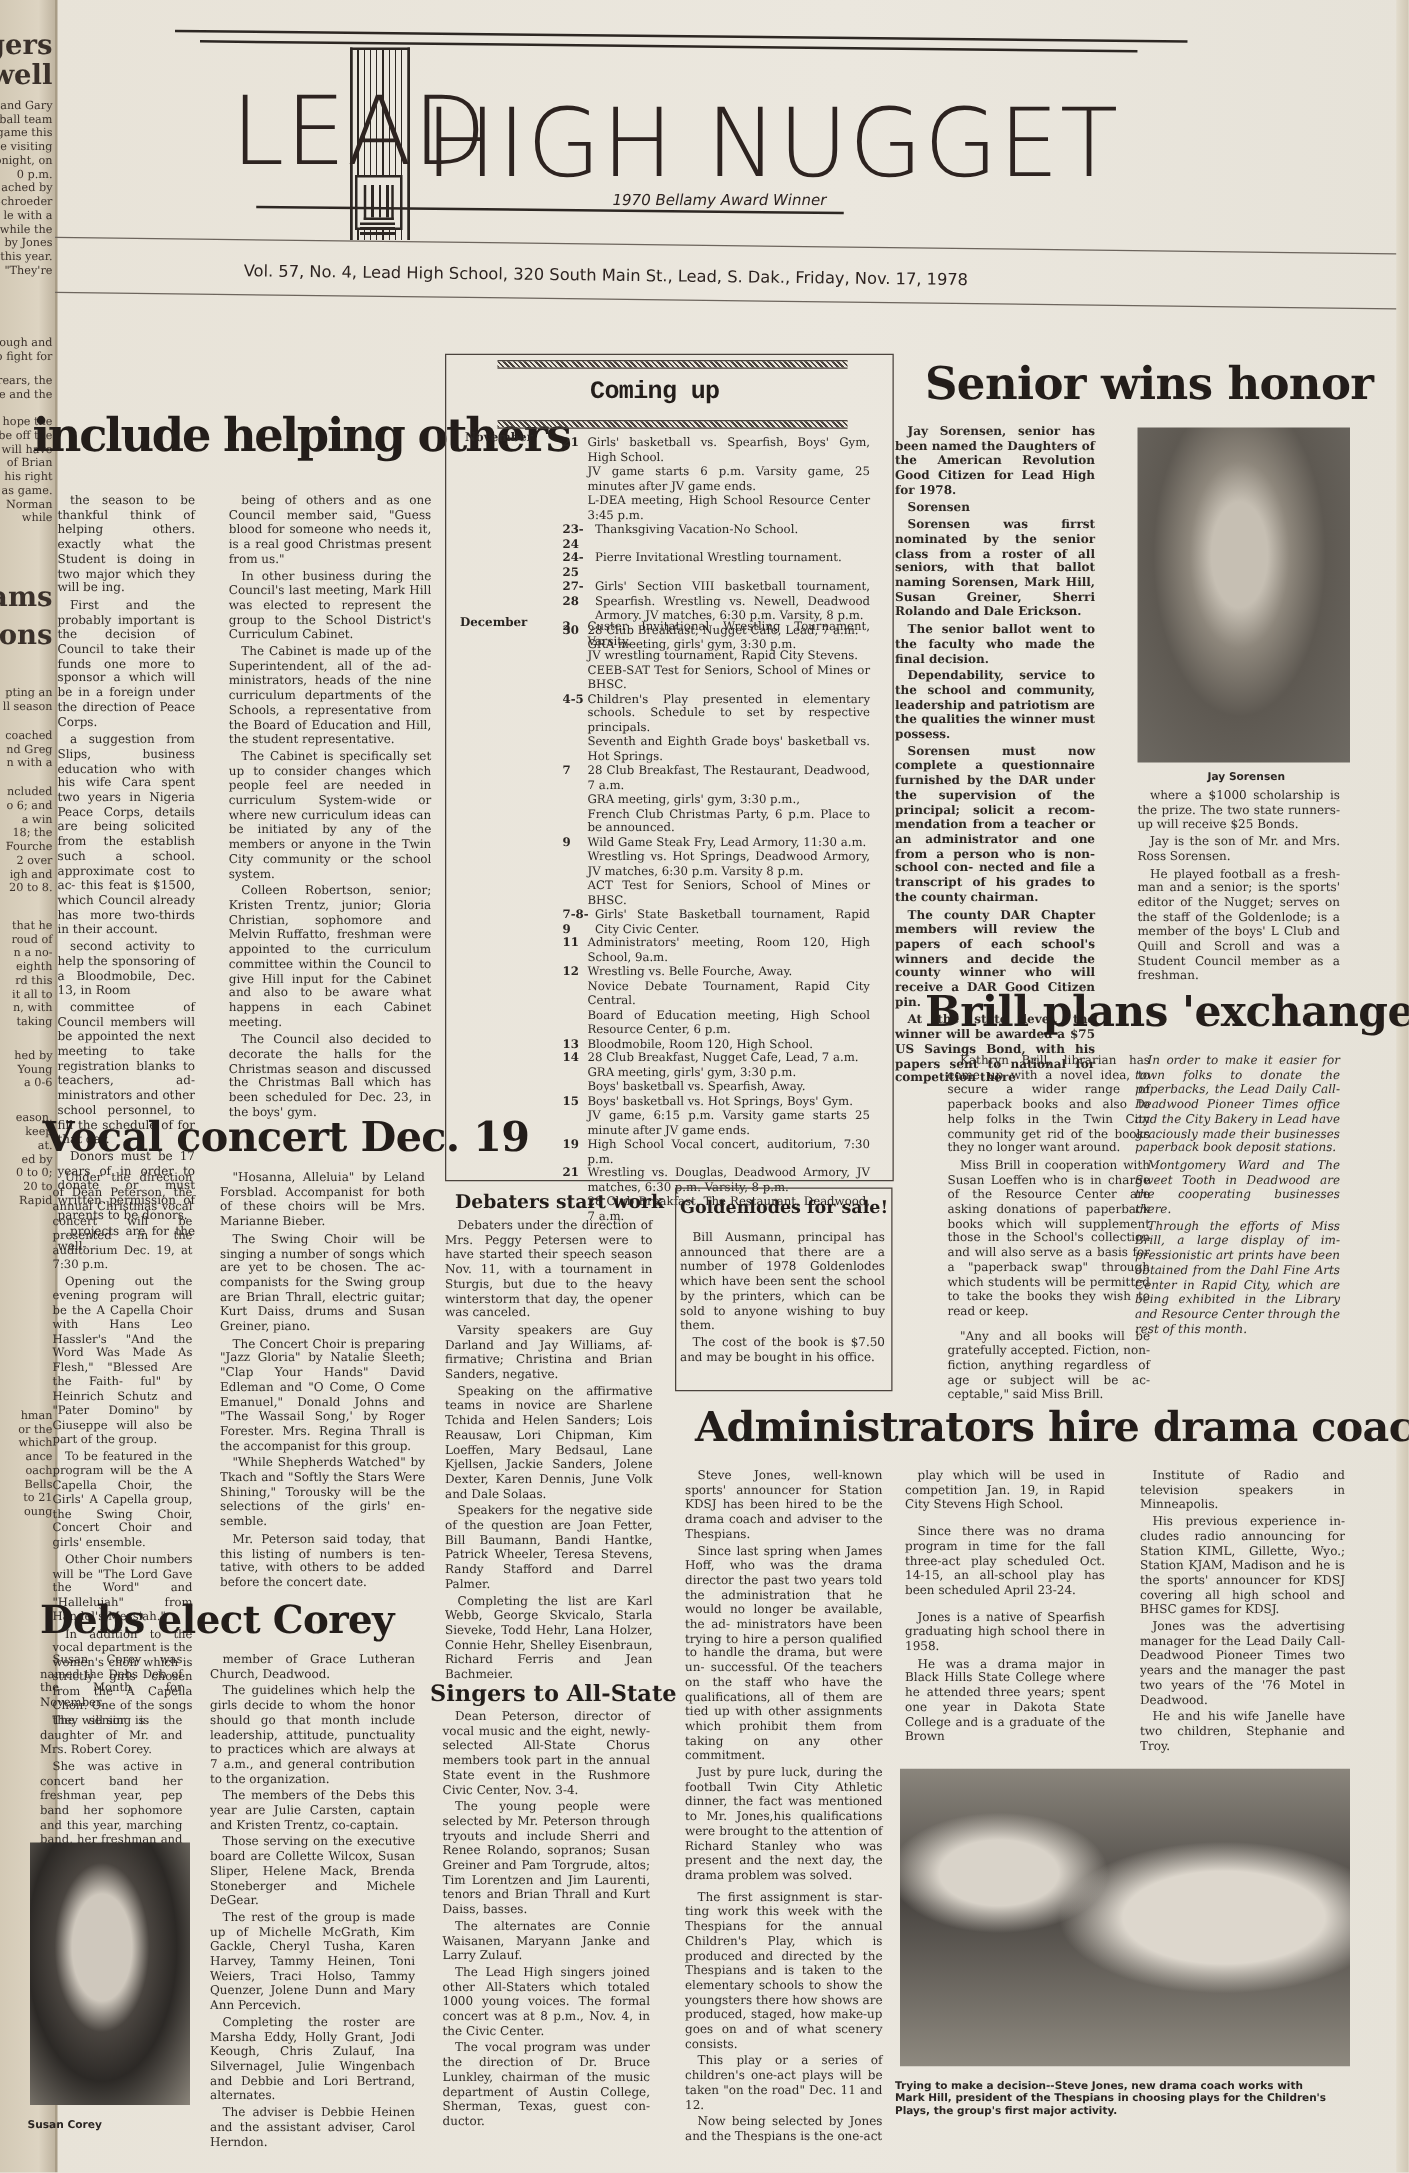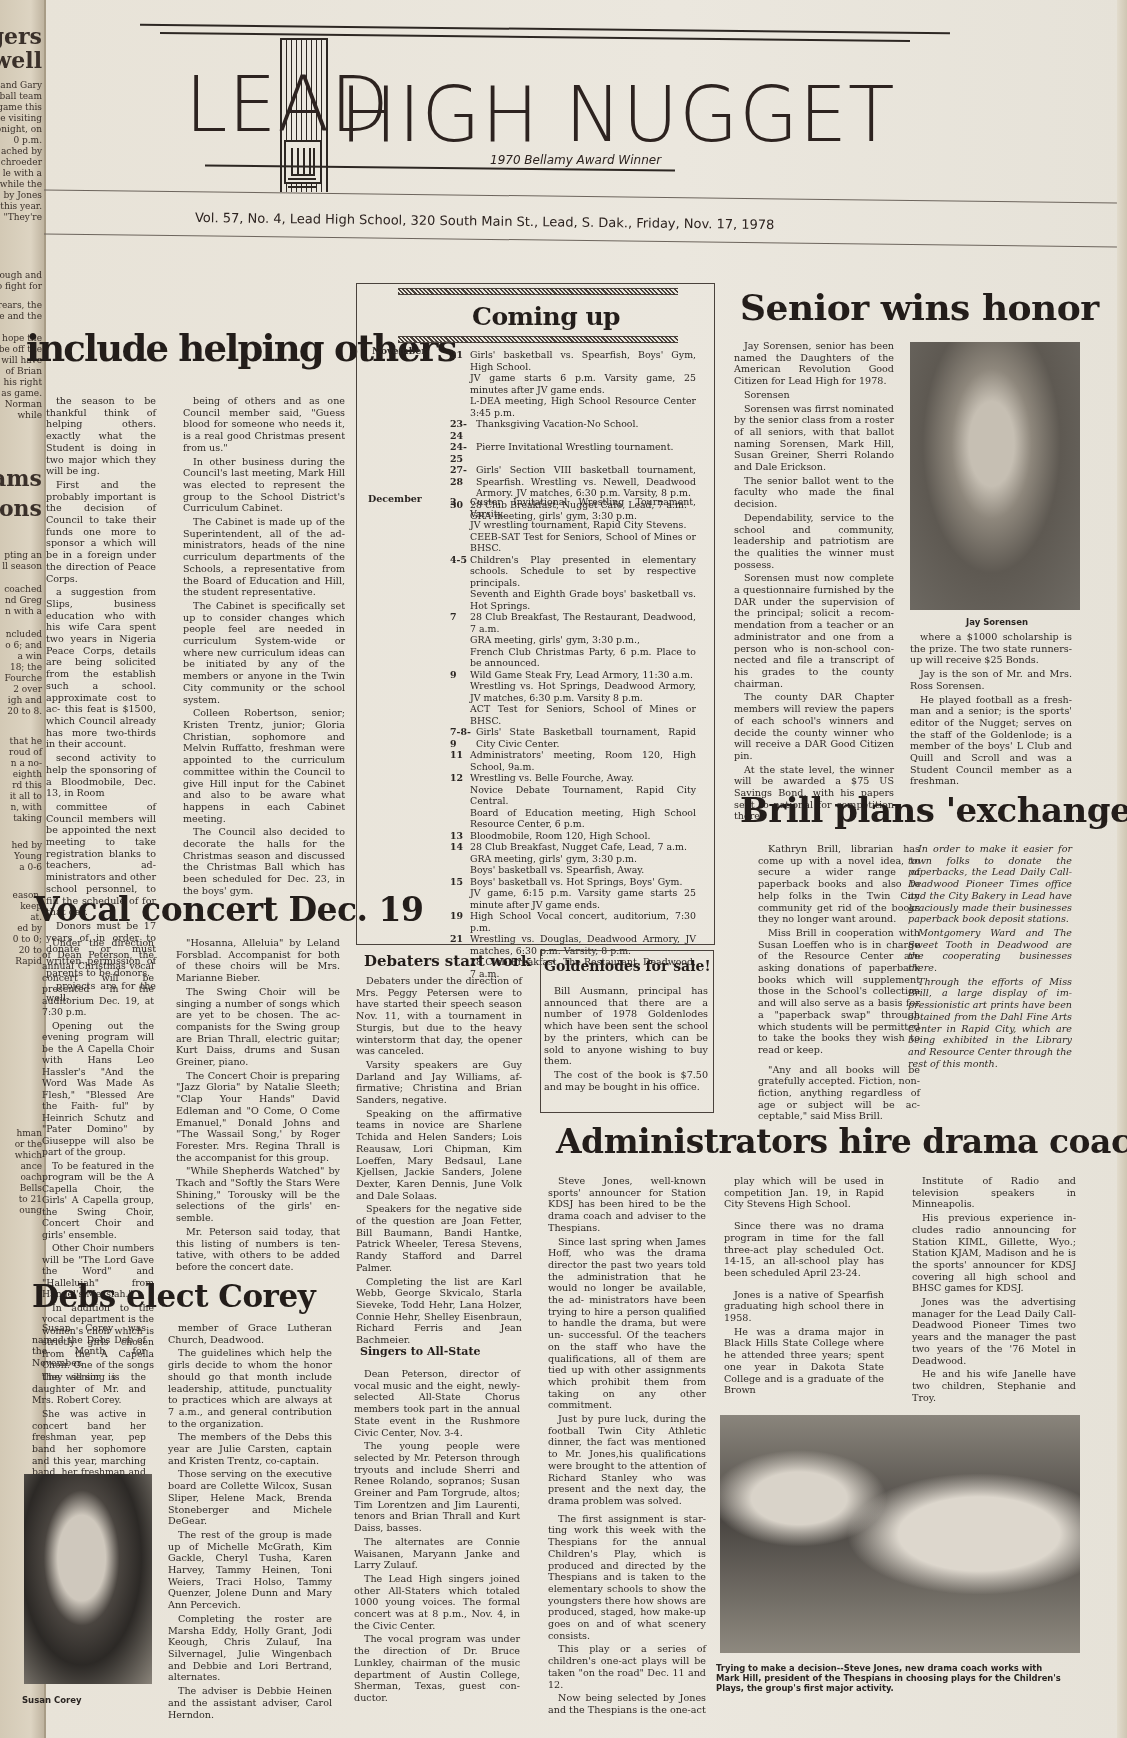--- a/index.html
+++ b/index.html
@@ -194,21 +194,21 @@
     <p>The guidelines which help the girls decide to whom the honor should go that month include leadership, attitude, punctuality to practices which are always at 7 a.m., and general contribution to the organization.</p>
     <p>The members of the Debs this year are Julie Carsten, captain and Kristen Trentz, co-captain.</p>
     <p>Those serving on the executive board are Collette Wilcox, Susan Sliper, Helene Mack, Brenda Stoneberger and Michele DeGear.</p>
     <p>The rest of the group is made up of Michelle McGrath, Kim Gackle, Cheryl Tusha, Karen Harvey, Tammy Heinen, Toni Weiers, Traci Holso, Tammy Quenzer, Jolene Dunn and Mary Ann Percevich.</p>
     <p>Completing the roster are Marsha Eddy, Holly Grant, Jodi Keough, Chris Zulauf, Ina Silvernagel, Julie Wingenbach and Debbie and Lori Bertrand, alternates.</p>
     <p>The adviser is Debbie Heinen and the assistant adviser, Carol Herndon.</p>
   </div>
 
   <div class="box" style="left:356px; top:283px; width:357px; height:660px;"></div>
   <div class="wavy" style="left:398px; top:288px; width:280px;"></div>
-  <div class="hl" style="left:472px; top:302px; font-size:25px;">Coming up</div>
+  <div class="hl" style="left:472px; top:302px; font-size:20px;font-family:Liberation Mono, monospace;">Coming up</div>
   <div class="wavy" style="left:398px; top:336px; width:280px;"></div>
   <div class="cal-month" style="left:372px; top:345px;">November</div>
   <div class="cal-month" style="left:368px; top:493px;">December</div>
   <div class="cal-list" style="left:450px; top:349px; width:246px;">
     <div class="cal-item">
         <span class="d">21</span>
         <span class="t">
           <div>Girls' basketball vs. Spearfish, Boys' Gym, High School.</div>
           <div>JV game starts 6 p.m. Varsity game, 25 minutes after JV game ends.</div>
           <div>L-DEA meeting, High School Resource Center 3:45 p.m.</div>
@@ -330,38 +330,38 @@
 
   <div class="sub" style="left:364px; top:952px; font-size:15px;">Debaters start work</div>
   <div class="col" style="left:356px; top:975px; width:166px;">
     <p>Debaters under the direction of Mrs. Peggy Petersen were to have started their speech season Nov. 11, with a tournament in Sturgis, but due to the heavy winterstorm that day, the opener was canceled.</p>
     <p>Varsity speakers are Guy Darland and Jay Williams, af- firmative; Christina and Brian Sanders, negative.</p>
     <p>Speaking on the affirmative teams in novice are Sharlene Tchida and Helen Sanders; Lois Reausaw, Lori Chipman, Kim Loeffen, Mary Bedsaul, Lane Kjellsen, Jackie Sanders, Jolene Dexter, Karen Dennis, June Volk and Dale Solaas.</p>
     <p>Speakers for the negative side of the question are Joan Fetter, Bill Baumann, Bandi Hantke, Patrick Wheeler, Teresa Stevens, Randy Stafford and Darrel Palmer.</p>
     <p>Completing the list are Karl Webb, George Skvicalo, Starla Sieveke, Todd Hehr, Lana Holzer, Connie Hehr, Shelley Eisenbraun, Richard Ferris and Jean Bachmeier.</p>
   </div>
 
-  <div class="sub" style="left:360px; top:1345px; font-size:11px;">Singers to All-State</div>
+  <div class="sub" style="left:344px; top:1345px; font-size:18px;">Singers to All-State</div>
   <div class="col" style="left:354px; top:1368px; width:166px;">
     <p>Dean Peterson, director of vocal music and the eight, newly-selected All-State Chorus members took part in the annual State event in the Rushmore Civic Center, Nov. 3-4.</p>
     <p>The young people were selected by Mr. Peterson through tryouts and include Sherri and Renee Rolando, sopranos; Susan Greiner and Pam Torgrude, altos; Tim Lorentzen and Jim Laurenti, tenors and Brian Thrall and Kurt Daiss, basses.</p>
     <p>The alternates are Connie Waisanen, Maryann Janke and Larry Zulauf.</p>
     <p>The Lead High singers joined other All-Staters which totaled 1000 young voices. The formal concert was at 8 p.m., Nov. 4, in the Civic Center.</p>
     <p>The vocal program was under the direction of Dr. Bruce Lunkley, chairman of the music department of Austin College, Sherman, Texas, guest con- ductor.</p>
   </div>
 
   <div class="box" style="left:540px; top:950px; width:172px; height:161px;"></div>
   <div class="sub" style="left:544px; top:958px; font-size:14px;">Goldenlodes for sale!</div>
   <div class="col" style="left:544px; top:985px; width:164px;">
     <p>Bill Ausmann, principal has announced that there are a number of 1978 Goldenlodes which have been sent the school by the printers, which can be sold to anyone wishing to buy them.</p>
     <p>The cost of the book is $7.50 and may be bought in his office.</p>
   </div>
 
   <div class="hl" style="left:740px; top:286px; font-size:36px;">Senior wins honor</div>
-  <div class="col" style="left:734px; top:340px; width:160px;">
+  <div class="col" style="left:716px; top:340px; width:160px;font-weight:bold;">
     <p>Jay Sorensen, senior has been named the Daughters of the American Revolution Good Citizen for Lead High for 1978.</p>
     <p>Sorensen</p>
     <p>Sorensen was firrst nominated by the senior class from a roster of all seniors, with that ballot naming Sorensen, Mark Hill, Susan Greiner, Sherri Rolando and Dale Erickson.</p>
     <p>The senior ballot went to the faculty who made the final decision.</p>
     <p>Dependability, service to the school and community, leadership and patriotism are the qualities the winner must possess.</p>
     <p>Sorensen must now complete a questionnaire furnished by the DAR under the supervision of the principal; solicit a recom- mendation from a teacher or an administrator and one from a person who is non-school con- nected and file a transcript of his grades to the county chairman.</p>
     <p>The county DAR Chapter members will review the papers of each school's winners and decide the county winner who will receive a DAR Good Citizen pin.</p>
     <p>At the state level, the winner will be awarded a $75 US Savings Bond, with his papers sent to national for competition there</p>
   </div>
   <div class="photo" style="left:910px; top:342px; width:170px; height:268px; background:radial-gradient(ellipse at 48% 38%,#c6bfb3 0 18%,#8e877c 32%,#5e5952 55%,#6e6a63 100%);"></div>

